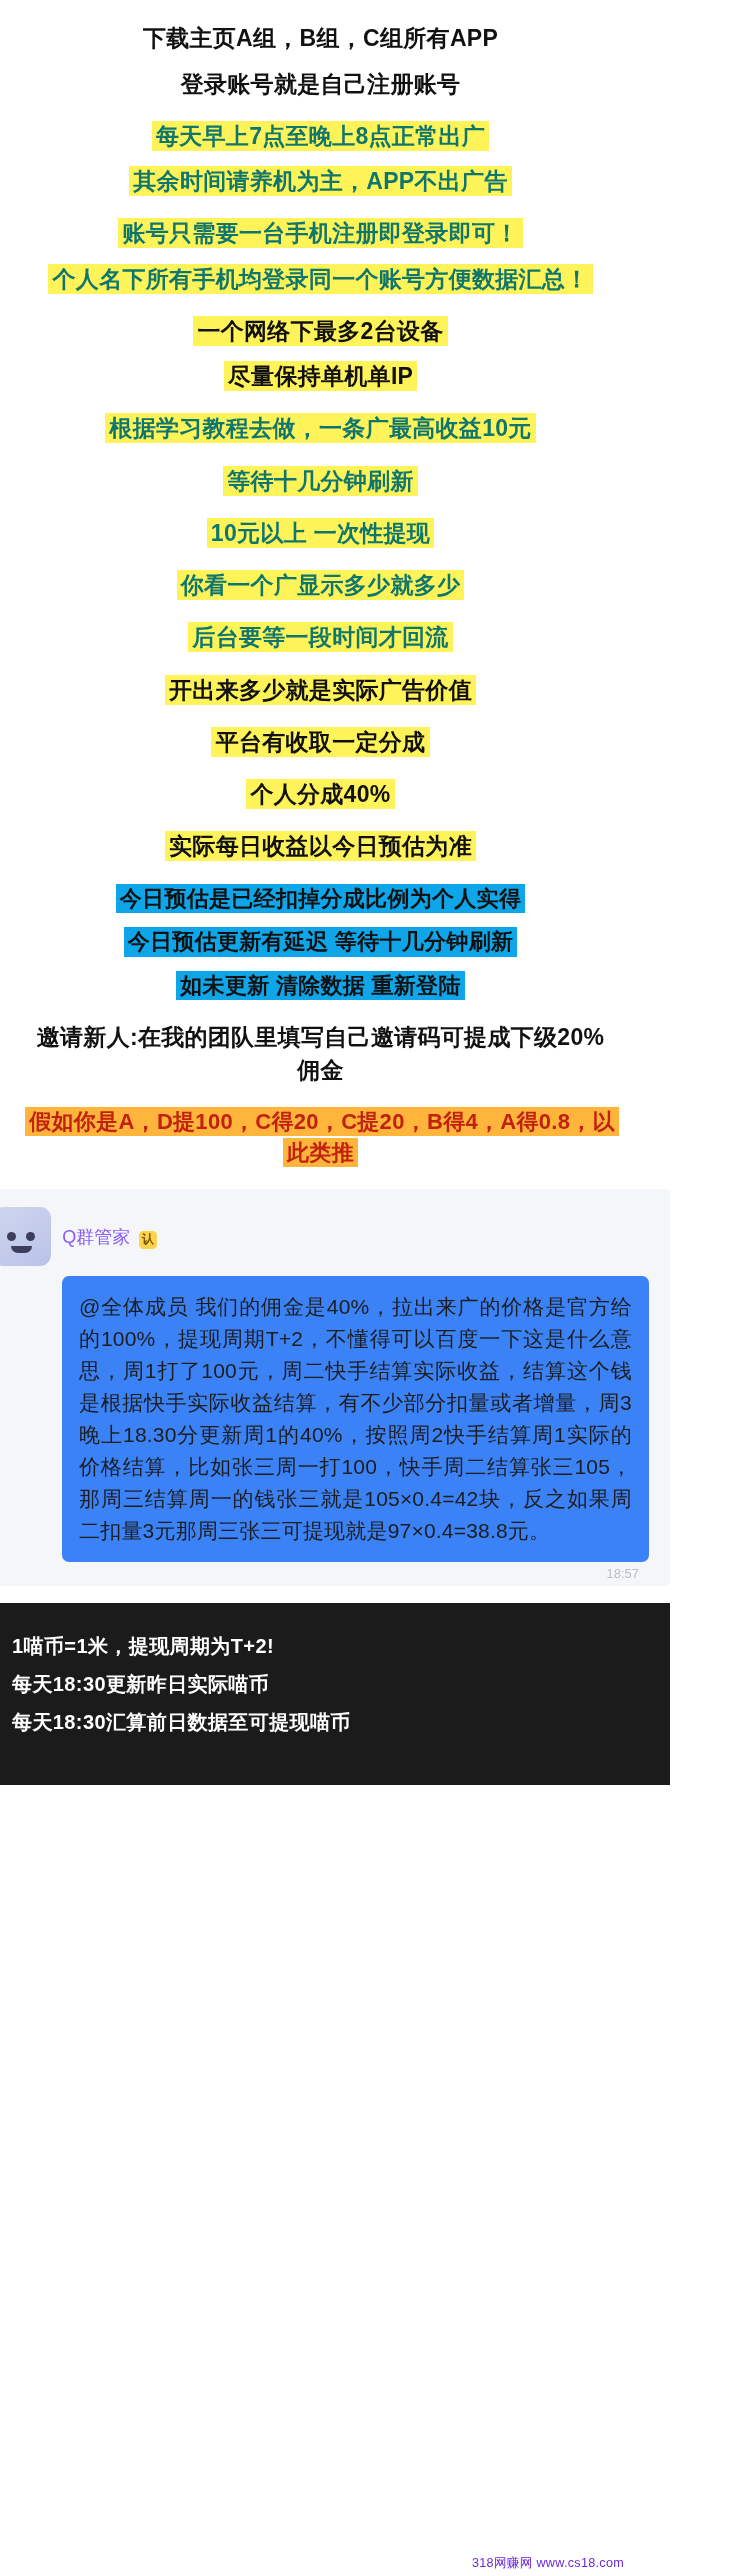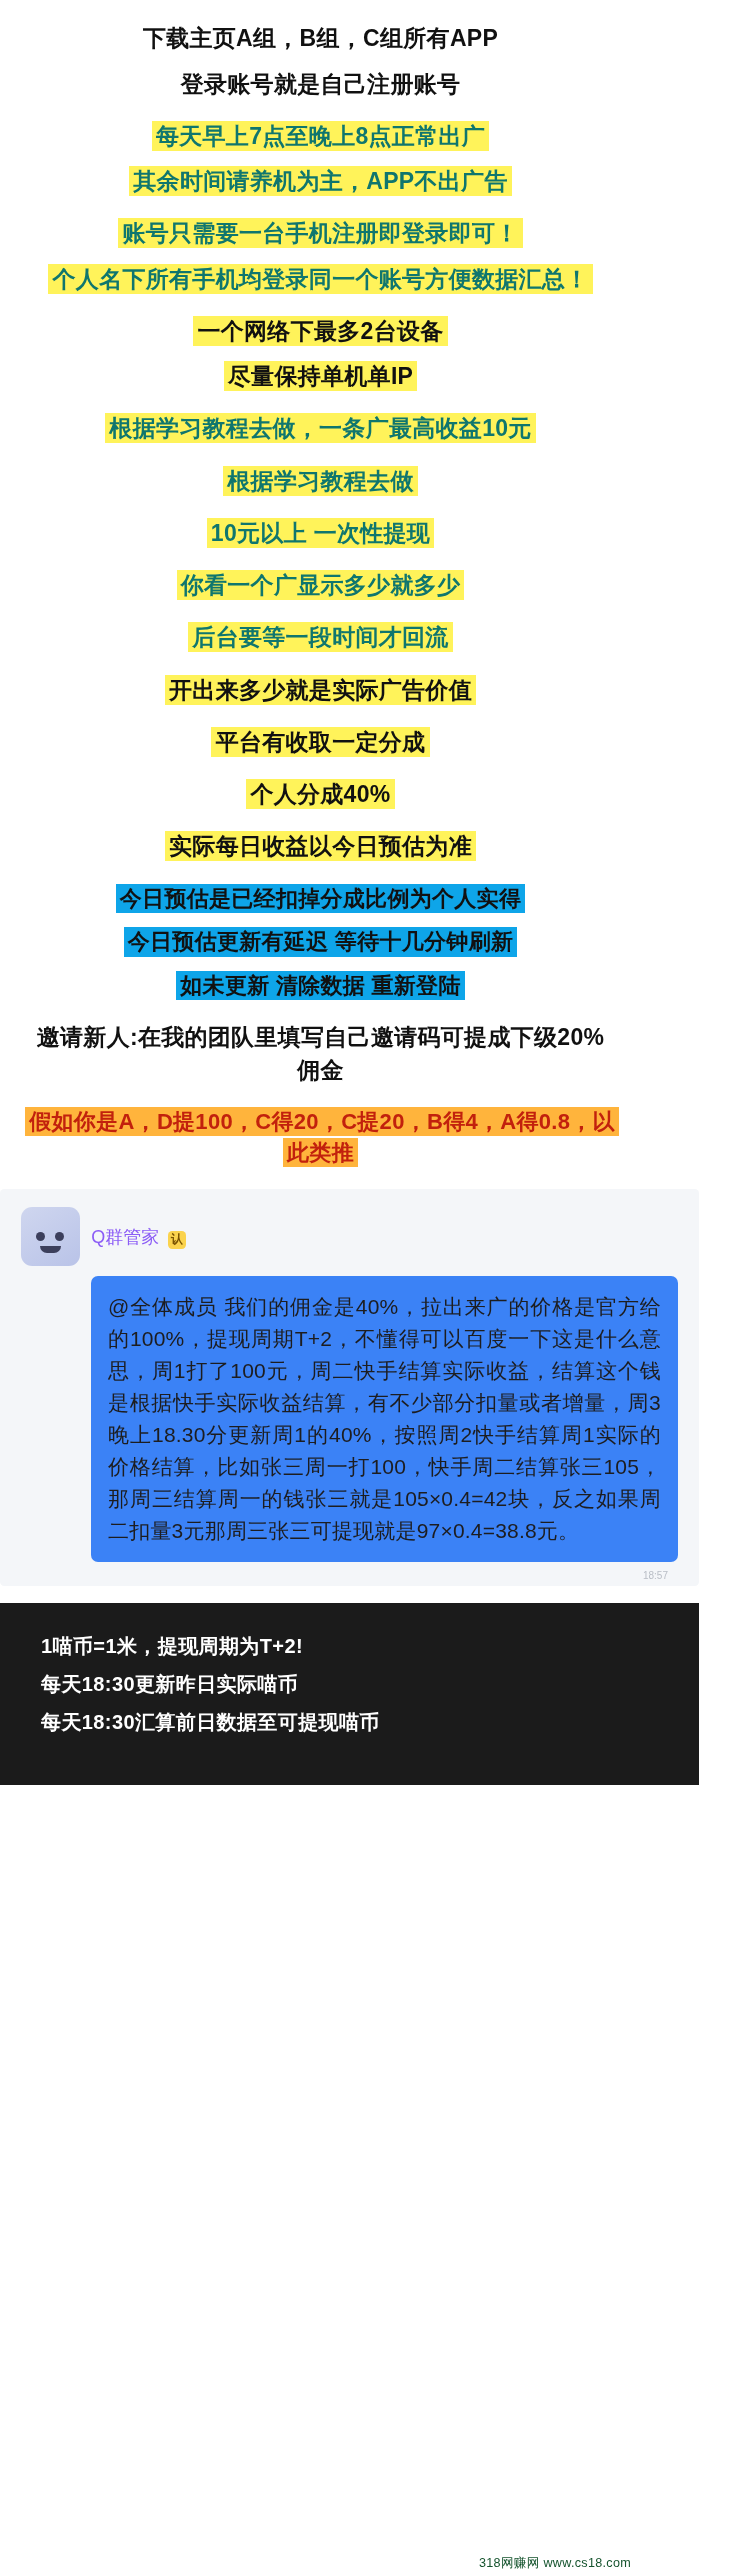--- a/index.html
+++ b/index.html
@@ -16,20 +16,21 @@
   }
   .page {
     width: 641px;
     min-height: 2576px;
     position: relative;
     background: #ffffff;
     box-sizing: border-box;
     padding: 12.6px 0 0 0;
     display: flex;
     flex-direction: column;
+    align-items: center;
   }
 
   .line {
     width: 100%;
     text-align: center;
     font-weight: bold;
     line-height: 1.42;
     letter-spacing: 0.3px;
     box-sizing: border-box;
     padding: 2.8px 25px;
@@ -125,21 +126,21 @@
     font-size: 21px;
     line-height: 1.52;
     color: #1d1d1f;
     letter-spacing: 0.2px;
     text-align: justify;
   }
   .chat-time {
     position: absolute;
     right: 31px;
     bottom: 5.6px;
-    font-size: 10px;
+    font-size: 13px;
     color: #b9bec6;
   }
 
   
   .dark-card {
     width: 699px;
     margin: 17px 0 0 0;
     background: #1b1b1b;
     box-sizing: border-box;
     padding: 24px 41px 44px 41px;
@@ -147,24 +148,24 @@
   .dark-card .dline {
     color: #ffffff;
     font-size: 20px;
     font-weight: bold;
     line-height: 1.9;
     letter-spacing: 0.4px;
   }
 
   .watermark {
     position: absolute;
-    right: 10px;
+    right: 17px;
     bottom: 4.2px;
     font-size: 12.6px;
-    color: #14532d;
+    color: #6d28d9;
     letter-spacing: 0.3px;
   }
 </style>
 </head>
 <body>
 
 <div class="page">
 
   <div class="gap-sm"></div>
 
@@ -188,21 +189,21 @@
 
   <div class="line sz-48"><span class="hl blk hl-yellow">一个网络下最多2台设备</span></div>
   <div class="gap-sm"></div>
 
   <div class="line sz-48"><span class="hl blk hl-yellow">尽量保持单机单IP</span></div>
   <div class="gap-md"></div>
 
   <div class="line sz-48"><span class="hl red hl-yellow">根据学习教程去做，一条广最高收益10元</span></div>
   <div class="gap-md"></div>
 
-  <div class="line sz-48"><span class="hl red hl-yellow">根据学习教程去做</span></div>
+  <div class="line sz-48"><span class="hl red hl-yellow">等待十几分钟刷新</span></div>
   <div class="gap-md"></div>
 
   <div class="line sz-48"><span class="hl red hl-yellow">10元以上 一次性提现</span></div>
   <div class="gap-md"></div>
 
   <div class="line sz-48"><span class="hl red hl-yellow">你看一个广显示多少就多少</span></div>
   <div class="gap-md"></div>
 
   <div class="line sz-48"><span class="hl red hl-yellow">后台要等一段时间才回流</span></div>
   <div class="gap-md"></div>

